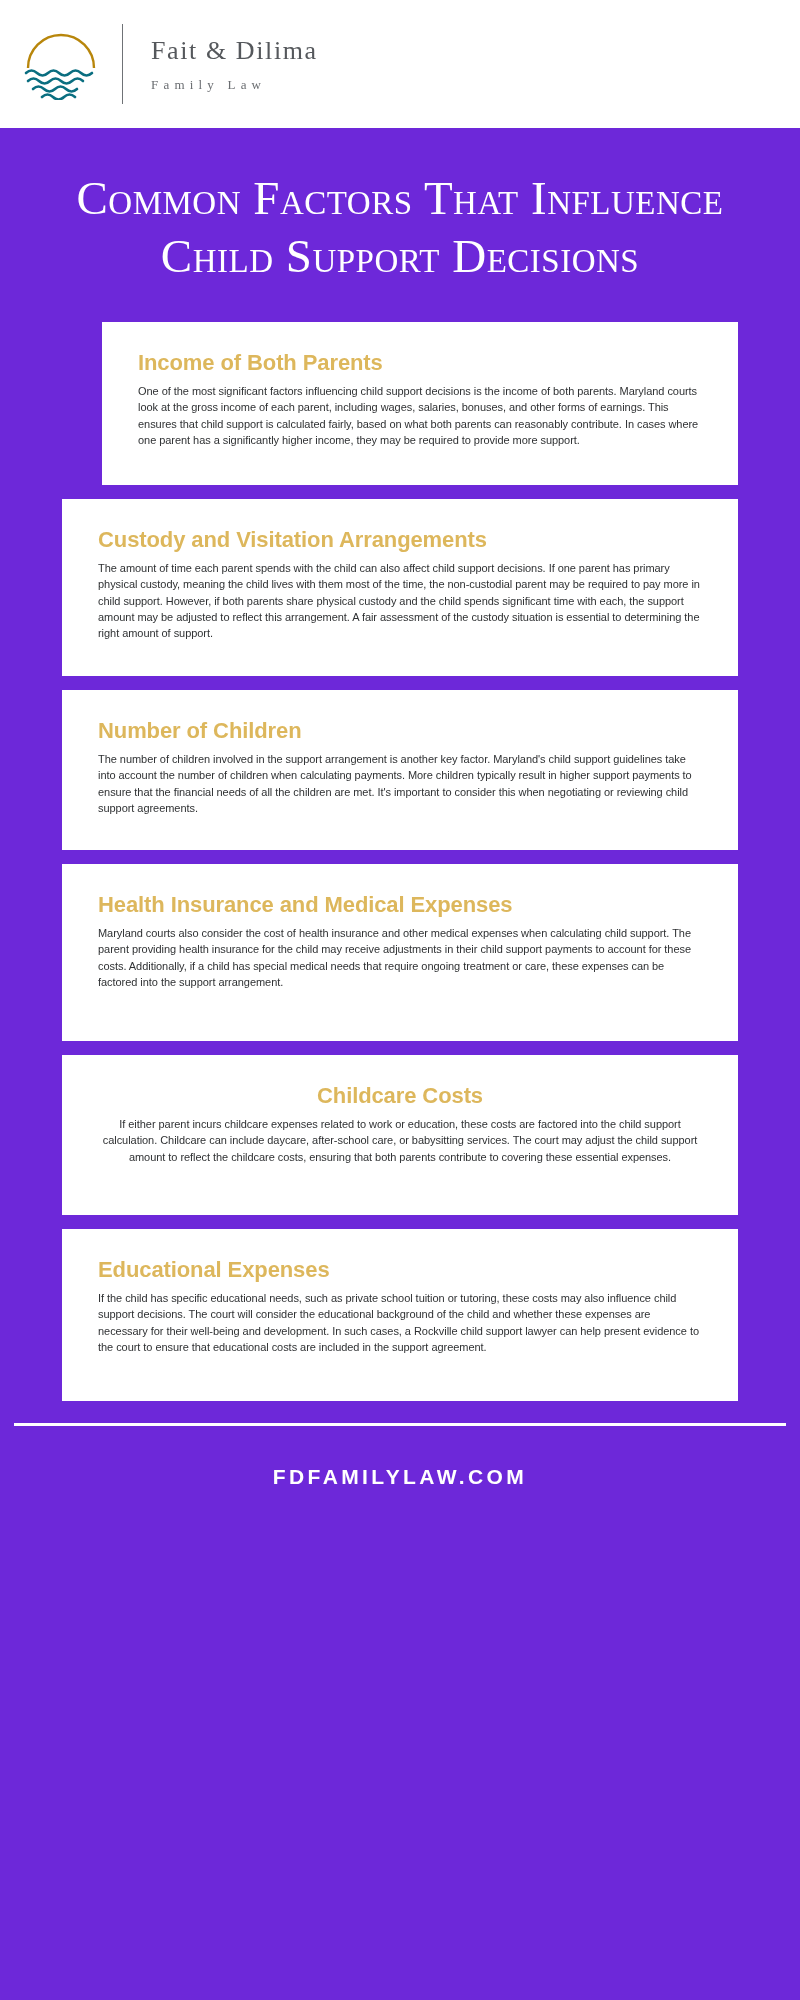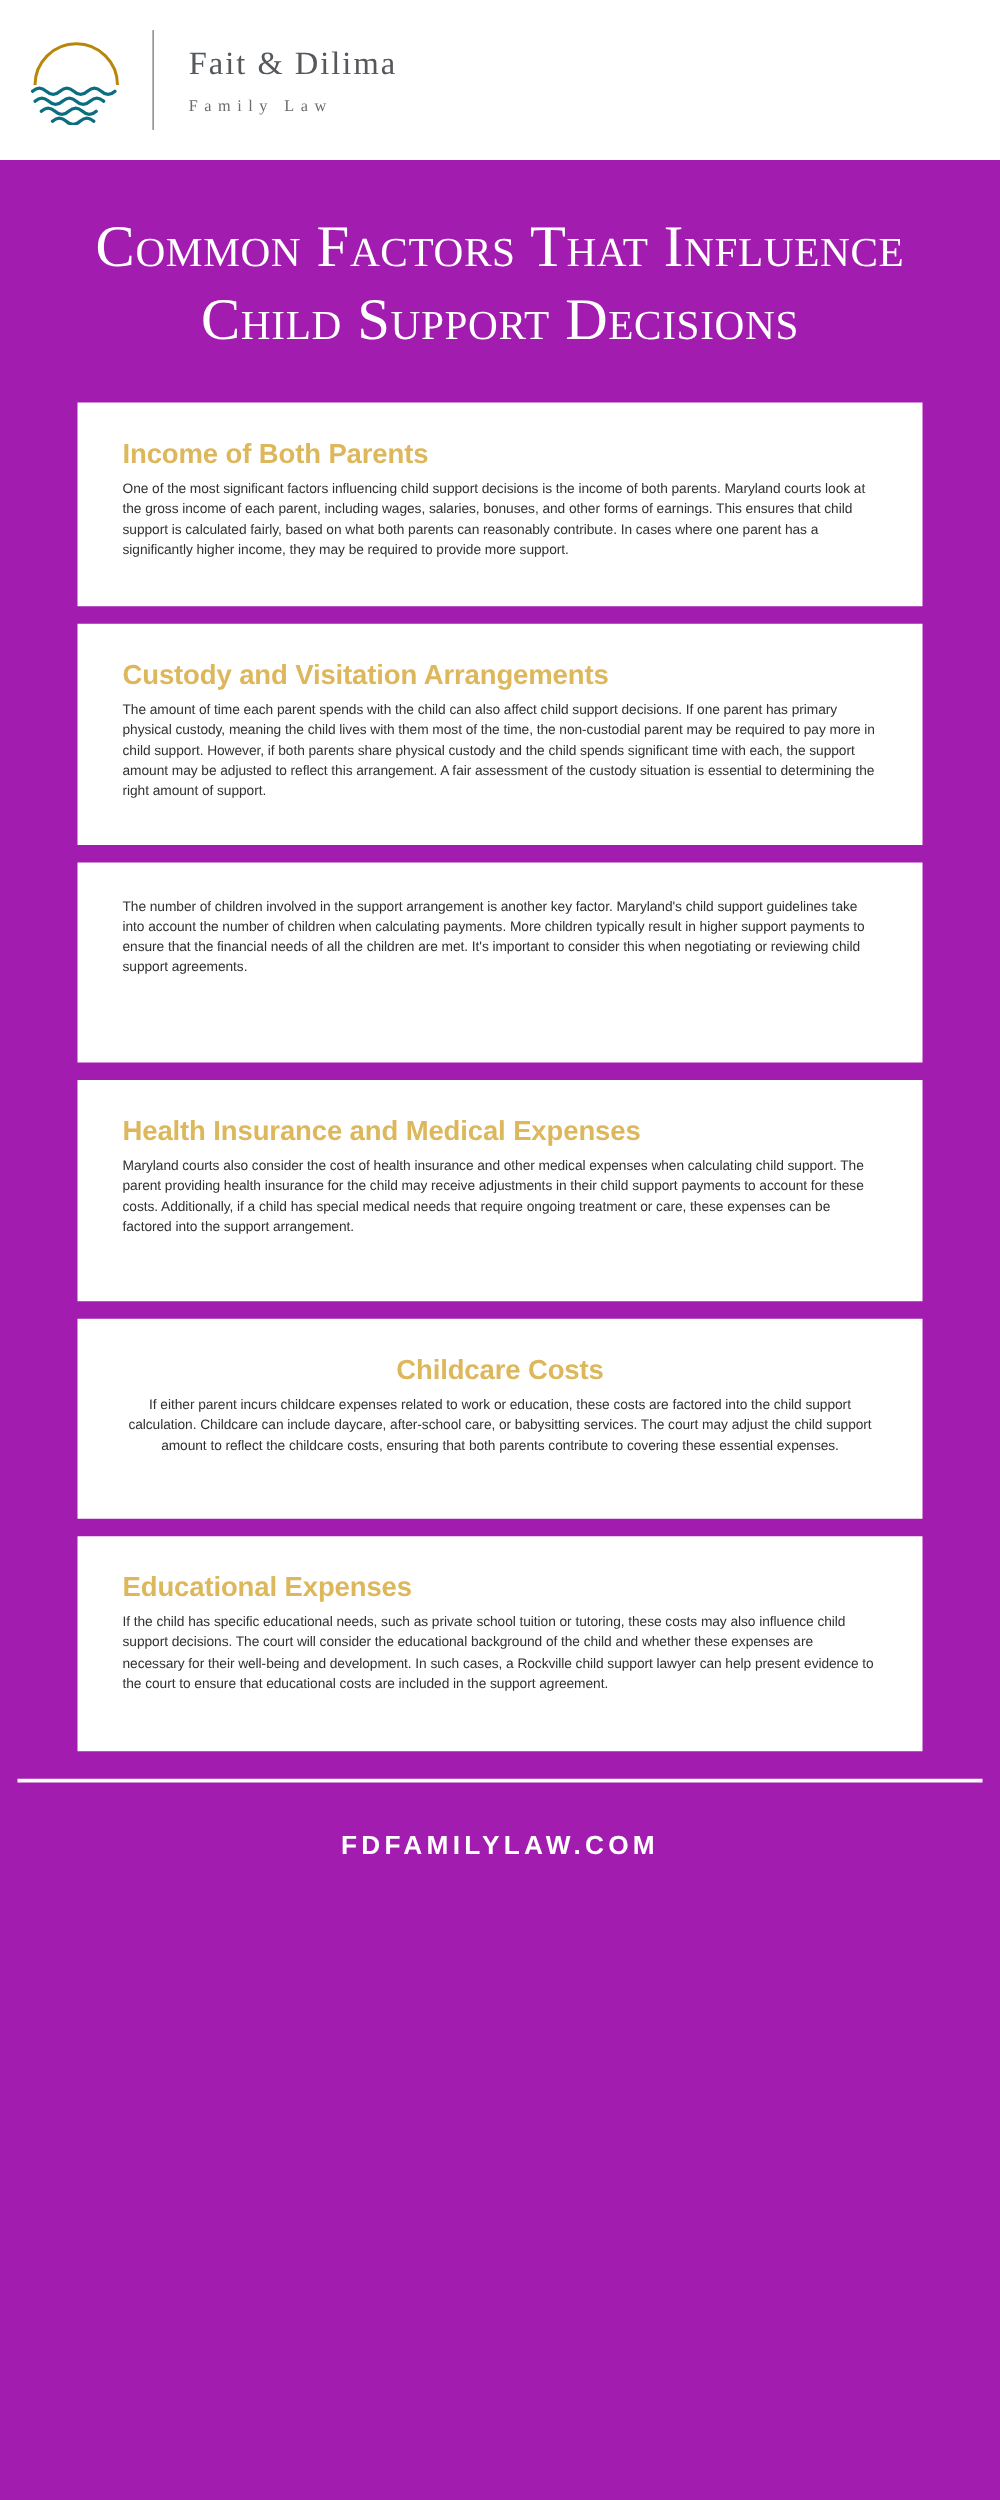--- a/index.html
+++ b/index.html
@@ -59,21 +59,21 @@
     font-family: "Liberation Serif", serif;
     font-size: 13px;
     letter-spacing: 5.2px;
     color: #6a6d71;
     margin-top: 9px;
     white-space: nowrap;
   }
 
   
   .teal-body {
-    background: #a21caf;
+    background: #6d28d9;
     min-height: 1872px;
     padding-bottom: 12px;
     position: relative;
   }
 
   .title {
     font-family: "Liberation Serif", serif;
     font-variant: small-caps;
     color: #ffffff;
     text-align: center;
@@ -105,21 +105,21 @@
   }
 
   .card-body {
     color: #2f3133;
     font-size: 11px;
     line-height: 1.46;
     letter-spacing: -0.05px;
   }
 
   
-  .card.c1 { min-height: 163px; }
+  .card.c1 { min-height: 163px; margin-left: 40px; }
   .card.c2 { min-height: 177px; }
   .card.c3 { min-height: 160px; }
   .card.c4 { min-height: 177px; }
   .card.c5 { min-height: 160px; text-align: center; }
   .card.c6 { min-height: 172px; }
 
   
   .footer {
     margin-top: 22px;
     padding: 0 14px;
@@ -178,20 +178,21 @@
       <div class="card-heading">Income of Both Parents</div>
       <div class="card-body">One of the most significant factors influencing child support decisions is the income of both parents. Maryland courts look at the gross income of each parent, including wages, salaries, bonuses, and other forms of earnings. This ensures that child support is calculated fairly, based on what both parents can reasonably contribute. In cases where one parent has a significantly higher income, they may be required to provide more support.</div>
     </div>
 
     <div class="card c2">
       <div class="card-heading">Custody and Visitation Arrangements</div>
       <div class="card-body">The amount of time each parent spends with the child can also affect child support decisions. If one parent has primary physical custody, meaning the child lives with them most of the time, the non-custodial parent may be required to pay more in child support. However, if both parents share physical custody and the child spends significant time with each, the support amount may be adjusted to reflect this arrangement. A fair assessment of the custody situation is essential to determining the right amount of support.</div>
     </div>
 
     <div class="card c3">
+      <div class="card-heading">Number of Children</div>
       <div class="card-body">The number of children involved in the support arrangement is another key factor. Maryland's child support guidelines take into account the number of children when calculating payments. More children typically result in higher support payments to ensure that the financial needs of all the children are met. It's important to consider this when negotiating or reviewing child support agreements.</div>
     </div>
 
     <div class="card c4">
       <div class="card-heading">Health Insurance and Medical Expenses</div>
       <div class="card-body">Maryland courts also consider the cost of health insurance and other medical expenses when calculating child support. The parent providing health insurance for the child may receive adjustments in their child support payments to account for these costs. Additionally, if a child has special medical needs that require ongoing treatment or care, these expenses can be factored into the support arrangement.</div>
     </div>
 
     <div class="card c5">
       <div class="card-heading">Childcare Costs</div>

